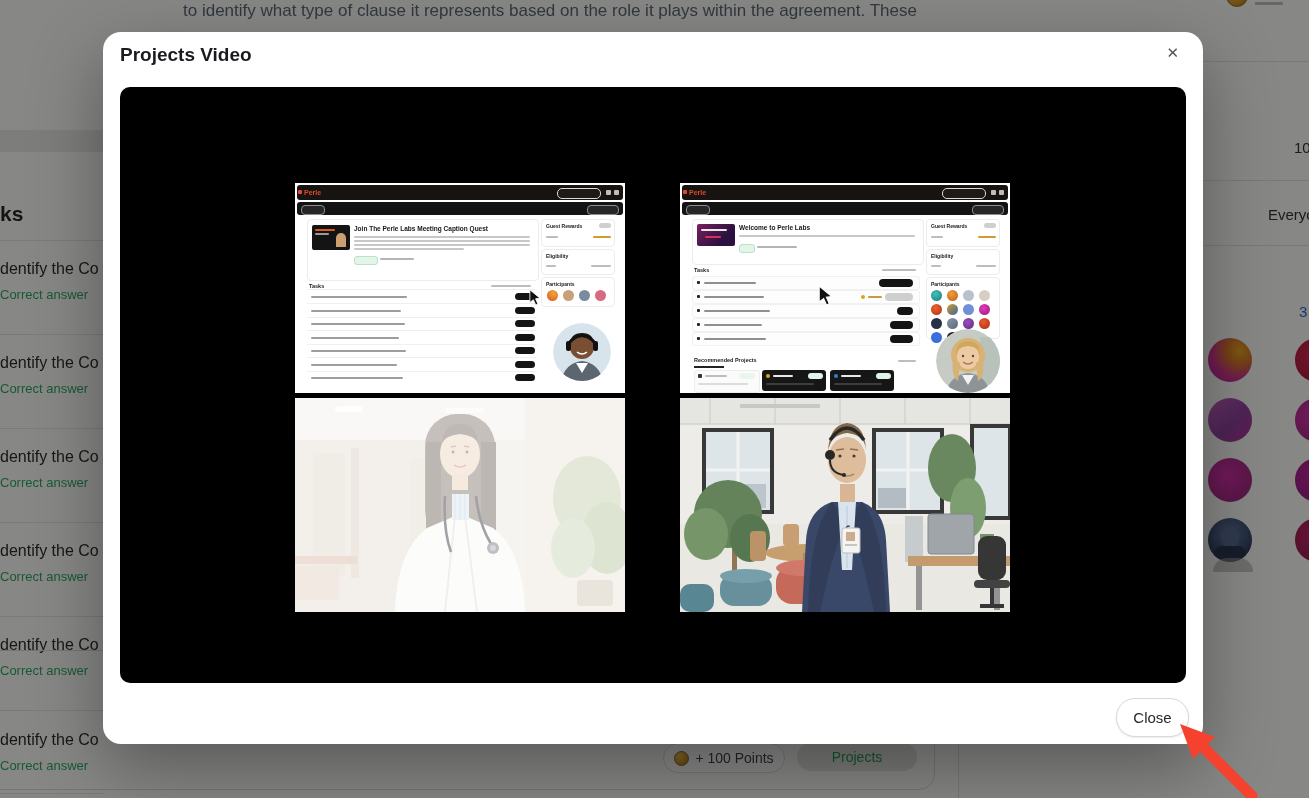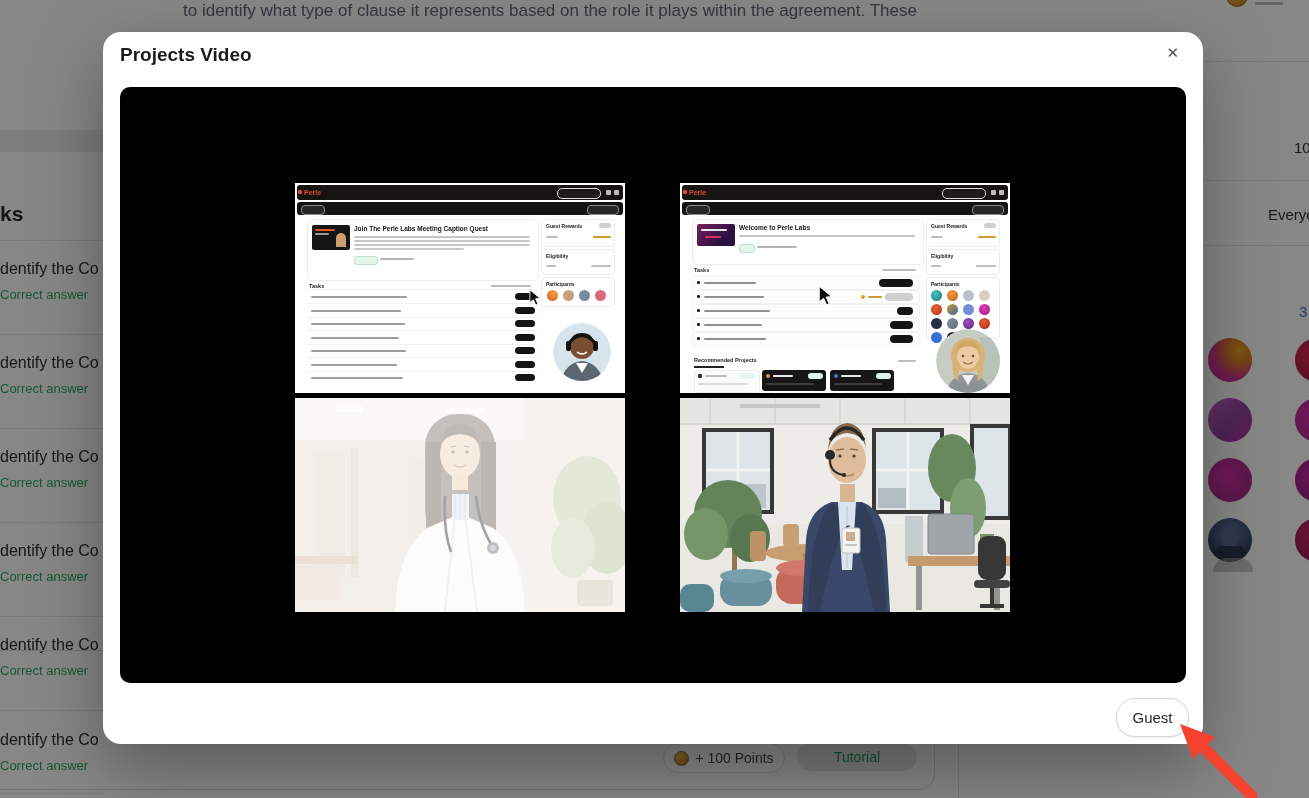--- a/index.html
+++ b/index.html
@@ -138,21 +138,21 @@
     <div class="av" style="left:1295px;top:458px;background:radial-gradient(circle at 40% 40%,#c21b9e,#7e1a6a)"></div>
     <div class="av" style="left:1295px;top:518px;background:radial-gradient(circle at 40% 40%,#bf1f63,#7e123e)"></div>
 
     <div class="bottom-card"></div>
     <div class="v-sep"></div>
     <div class="pts-pill">
       <span class="coin" style="width:15px;height:15px;display:inline-block"></span>
       <span>+ 100 Points</span>
     </div>
     <div class="done-pill">
-      <span>Tutorial</span>
+      <span>Projects</span>
     </div>
   </div>
 
   <div class="dim"></div>
 
   <div class="modal">
     <div class="modal-title">Projects Video</div>
     <div class="modal-x">✕</div>
 
     <div class="player">
@@ -480,21 +480,21 @@
           <path d="M150,42 Q167,18 184,42" stroke="#1d1d1d" stroke-width="3.5" fill="none"></path>
           <circle cx="150" cy="57" r="5" fill="#1d1d1d"></circle>
           <path d="M150,62 Q150,75 164,77" stroke="#1d1d1d" stroke-width="2" fill="none"></path>
           <circle cx="164" cy="77" r="2" fill="#1d1d1d"></circle>
           <rect x="0" y="0" width="330" height="214" fill="#ffffff" opacity="0.05"></rect>
         </svg>
       </div>
     </div>
 
     <div class="close-btn">
-      <span>Guest</span>
+      <span>Close</span>
     </div>
   </div>
 
   <svg class="red-arrow" width="104" height="96" viewBox="0 0 104 96">
     <polygon points="22,18 57,31 35,53" fill="#f5422f"></polygon>
     <line x1="48" y1="44" x2="94" y2="90" stroke="#f5422f" stroke-width="11" stroke-linecap="round"></line>
   </svg>
 
 </div>
 

